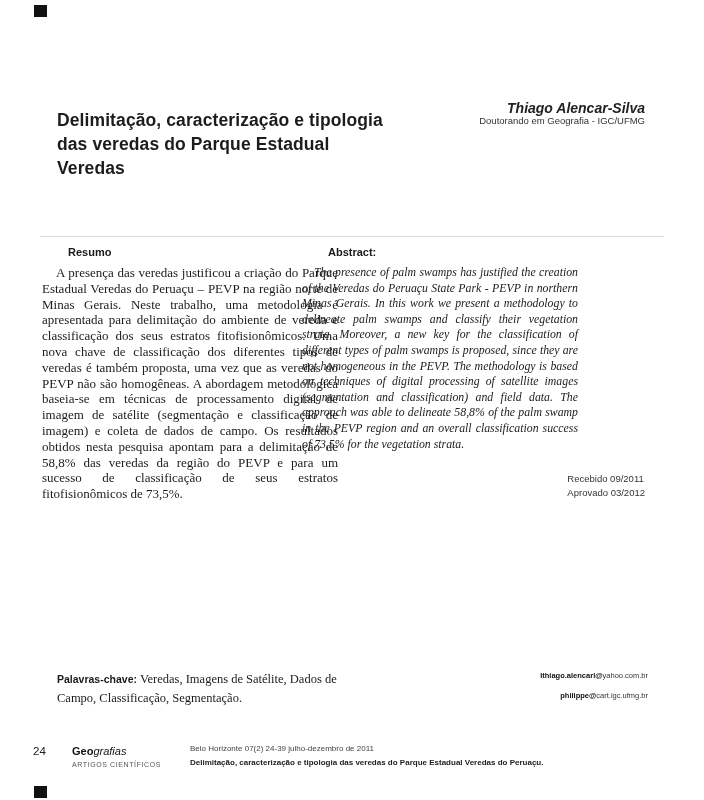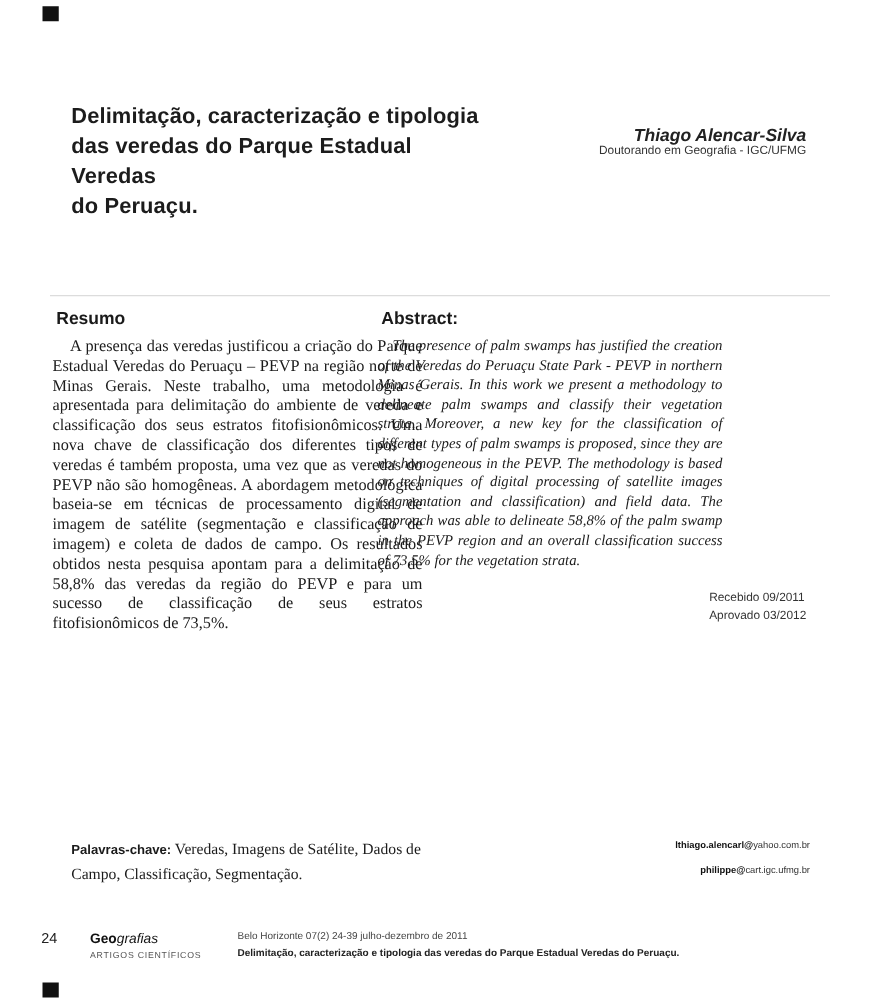--- a/index.html
+++ b/index.html
@@ -2,33 +2,33 @@
 <html><head>
 <meta charset="utf-8">
 <style>
   html,body{margin:0;padding:0;background:#ffffff;}
   .page{position:relative;width:704px;height:800px;background:#ffffff;overflow:hidden;
         font-family:"Liberation Sans",sans-serif;color:#1a1a1a;}
   .crop-mark{position:absolute;width:13px;height:12px;background:#111;}
   .crop-mark.top{left:34px;top:5px;}
   .crop-mark.bottom{left:34px;top:786px;}
 
-  .title{position:absolute;left:57px;top:80px;width:340px;
+  .title{position:absolute;left:57px;top:108px;width:340px;
          font-size:17.5px;font-weight:bold;line-height:24px;color:#1c1c1c;letter-spacing:.1px;}
 
   .authors{position:absolute;right:59px;top:102px;text-align:right;}
   .author-name{font-size:14px;font-weight:bold;font-style:italic;color:#222;line-height:13px;text-align:right;}
   .author-aff{font-size:9.5px;color:#333;line-height:12px;margin-bottom:8px;}
 
   .rule{position:absolute;left:40px;top:236px;width:624px;height:1px;background:#dcdcdc;}
 
   .col{position:absolute;top:246px;}
   .col-left{left:42px;width:296px;}
   .col-right{left:302px;width:276px;}
-  .col-heading{font-size:14px;font-weight:bold;color:#1a1a1a;margin:0 0 7px 3px;}
+  .col-heading{font-size:11px;font-weight:bold;color:#1a1a1a;margin:0 0 7px 26px;}
   .body-text{font-family:"Liberation Serif",serif;font-size:13px;line-height:15.8px;
              text-align:justify;text-indent:14px;color:#1b1b1b;}
   .abstract-text{font-family:"Liberation Serif",serif;font-style:italic;font-size:11.8px;
                  line-height:15.6px;text-align:justify;text-indent:12px;color:#1b1b1b;}
 
   .dates{position:absolute;right:59px;top:472px;font-size:9.5px;
          line-height:14px;color:#333;}
 
   .kw{position:absolute;top:670px;font-family:"Liberation Serif",serif;font-size:12.5px;
       line-height:19px;color:#1b1b1b;}
@@ -54,21 +54,20 @@
 <body>
 
 <div class="page">
 
   <div class="crop-mark top"></div>
   <div class="crop-mark bottom"></div>
 
   <div class="title">
     <div>Delimitação, caracterização e tipologia</div>
     <div>das veredas do Parque Estadual Veredas</div>
-    <div>do Peruaçu.</div>
   </div>
 
   <div class="authors">
     <div class="author-name">Thiago Alencar-Silva</div>
     <div class="author-aff">Doutorando em Geografia - IGC/UFMG</div>
   </div>
 
   <div class="rule"></div>
 
   <div class="col col-left">

